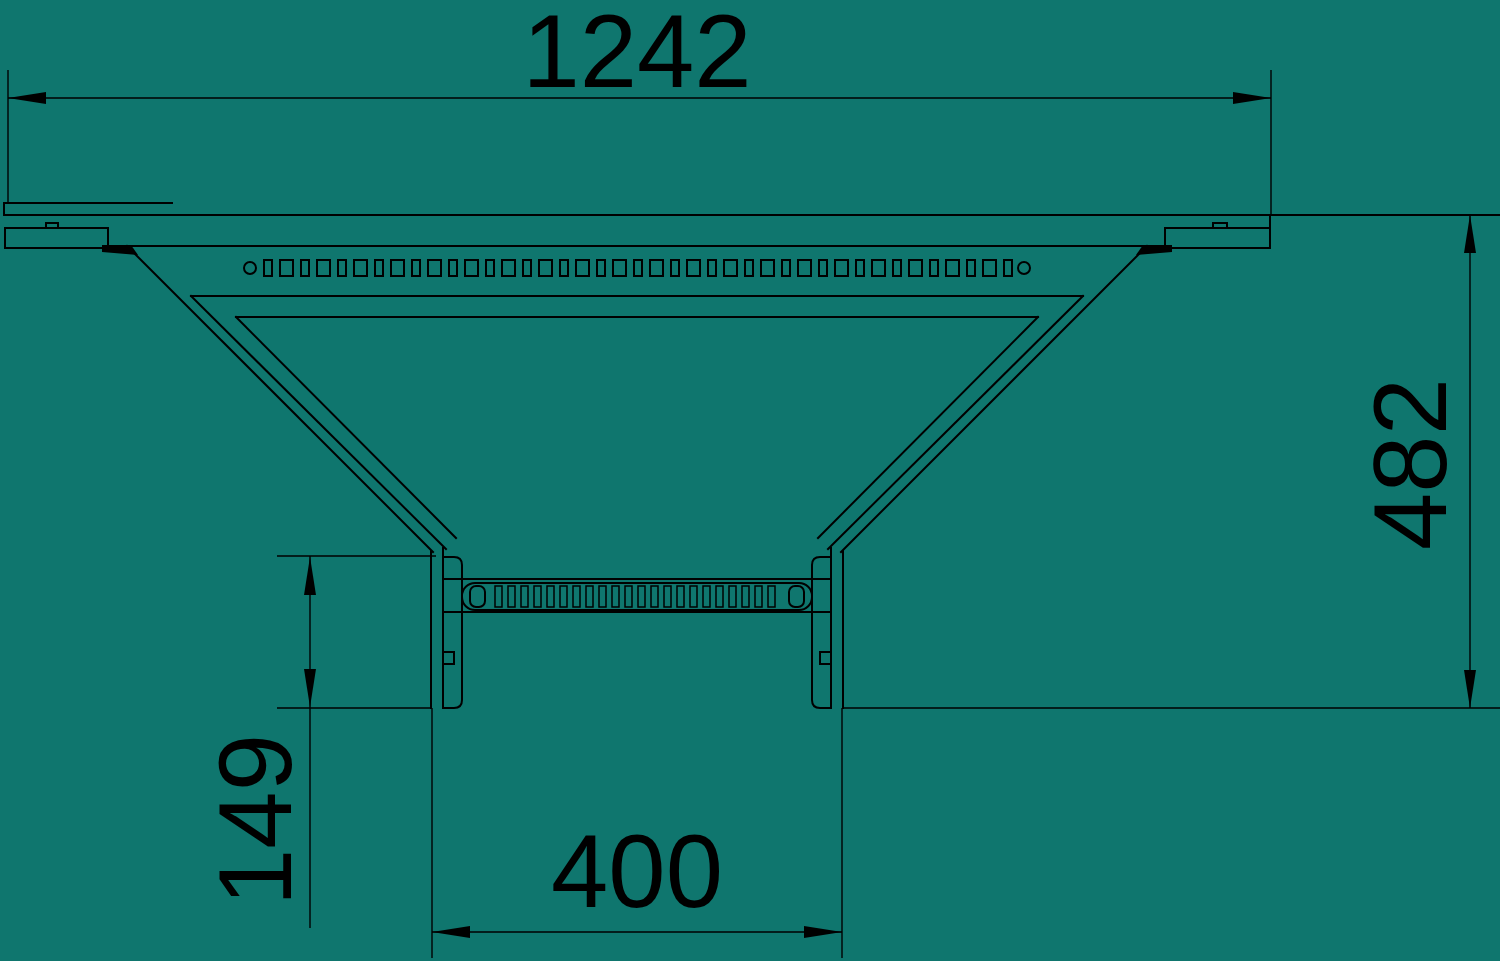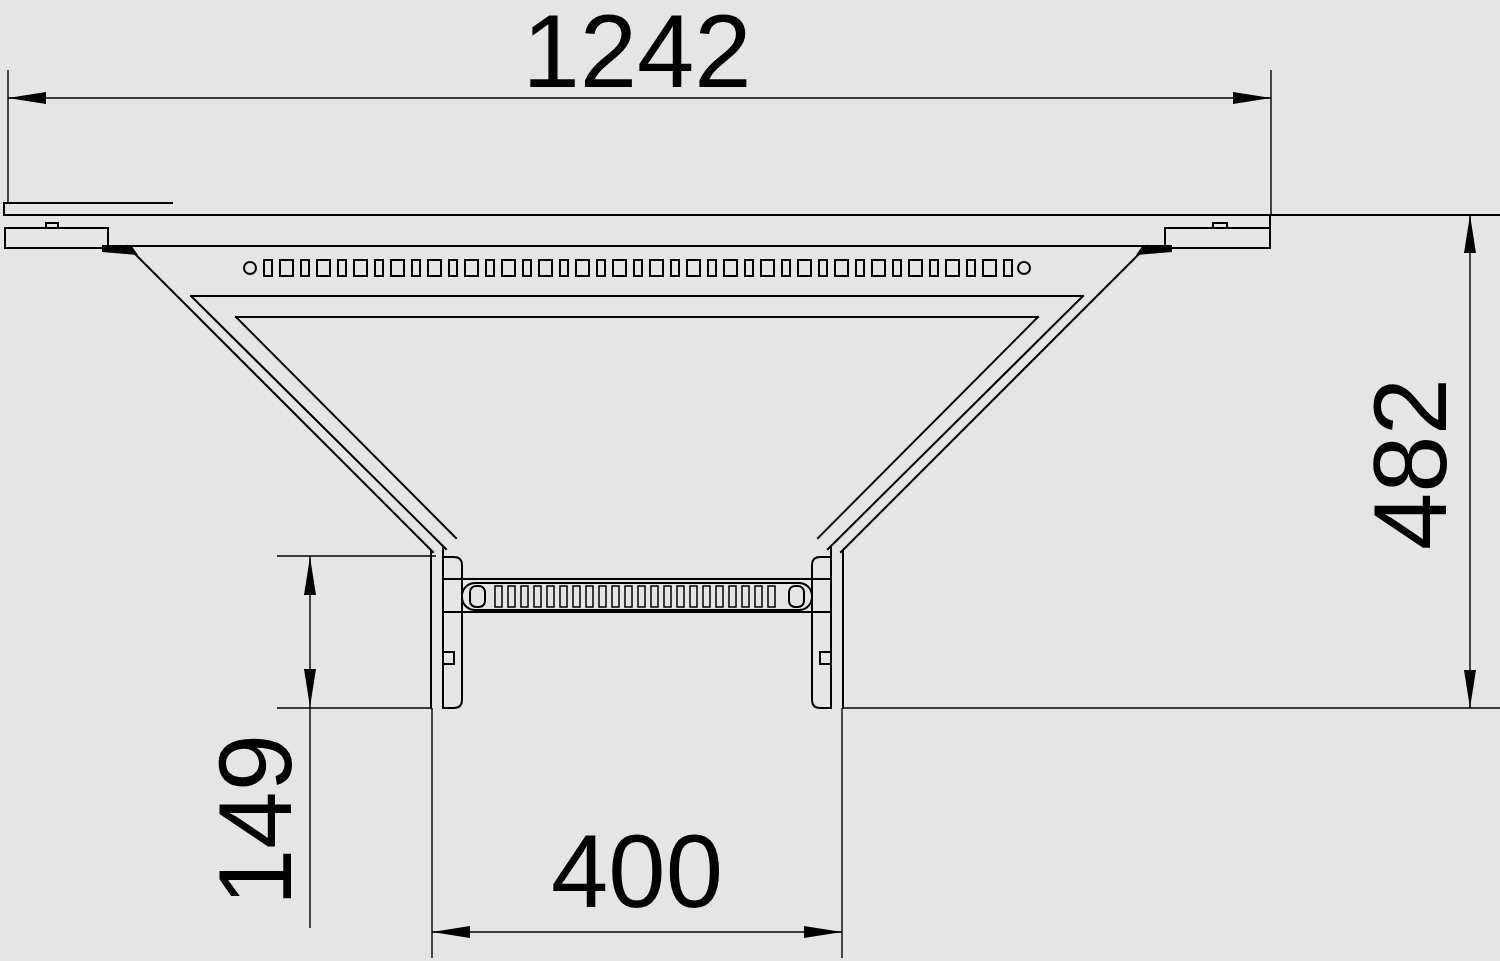--- a/index.html
+++ b/index.html
@@ -4,21 +4,21 @@
 <style>
   html, body {
     margin: 0;
     padding: 0;
     background: #ffffff;
   }
   .canvas {
     position: relative;
     width: 1500px;
     height: 961px;
-    background: #e5e5e5;
+    background: #0f766e;
     overflow: hidden;
   }
   svg text {
     font-family: "Liberation Sans", "DejaVu Sans", sans-serif;
     font-size: 103px;
     fill: #000000;
   }
   .part  { stroke: #000000; stroke-width: 2;   fill: none; stroke-linecap: square; }
   .thin  { stroke: #000000; stroke-width: 1.4; fill: none; stroke-linecap: butt; }
   .solid { fill: #000000; stroke: none; }

